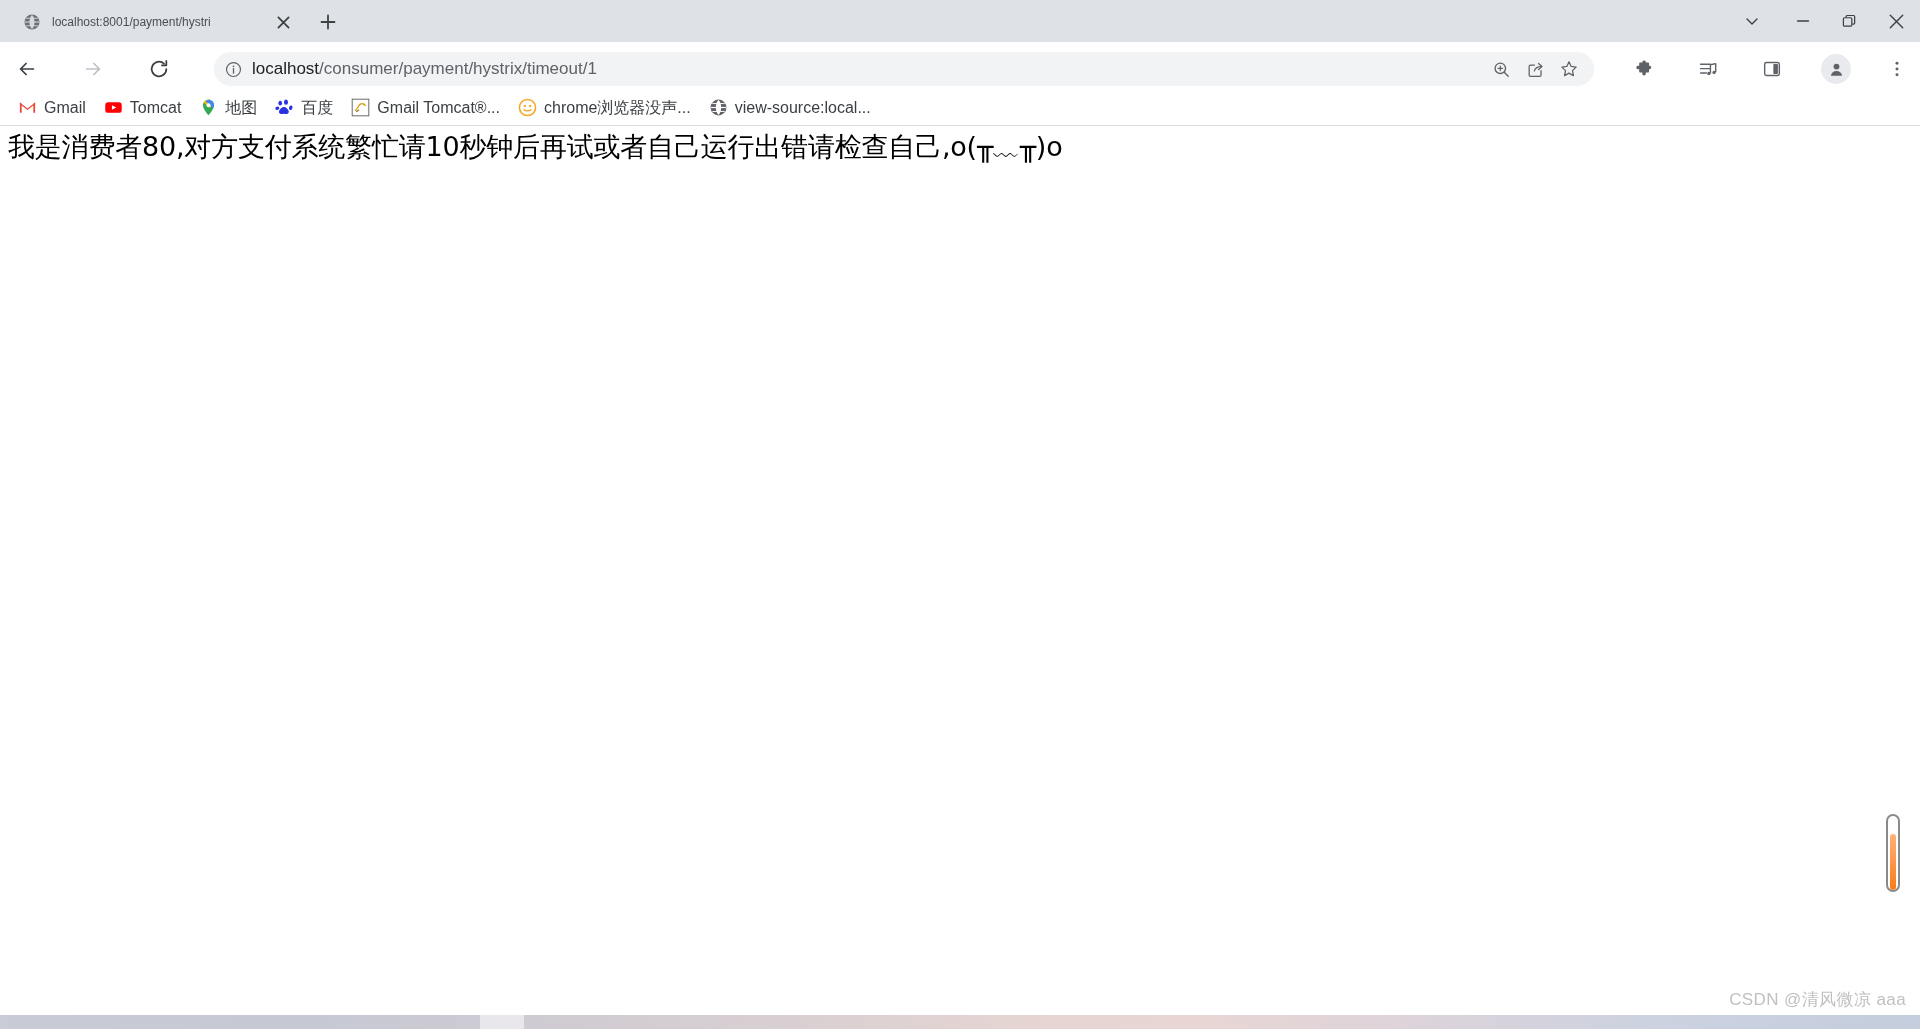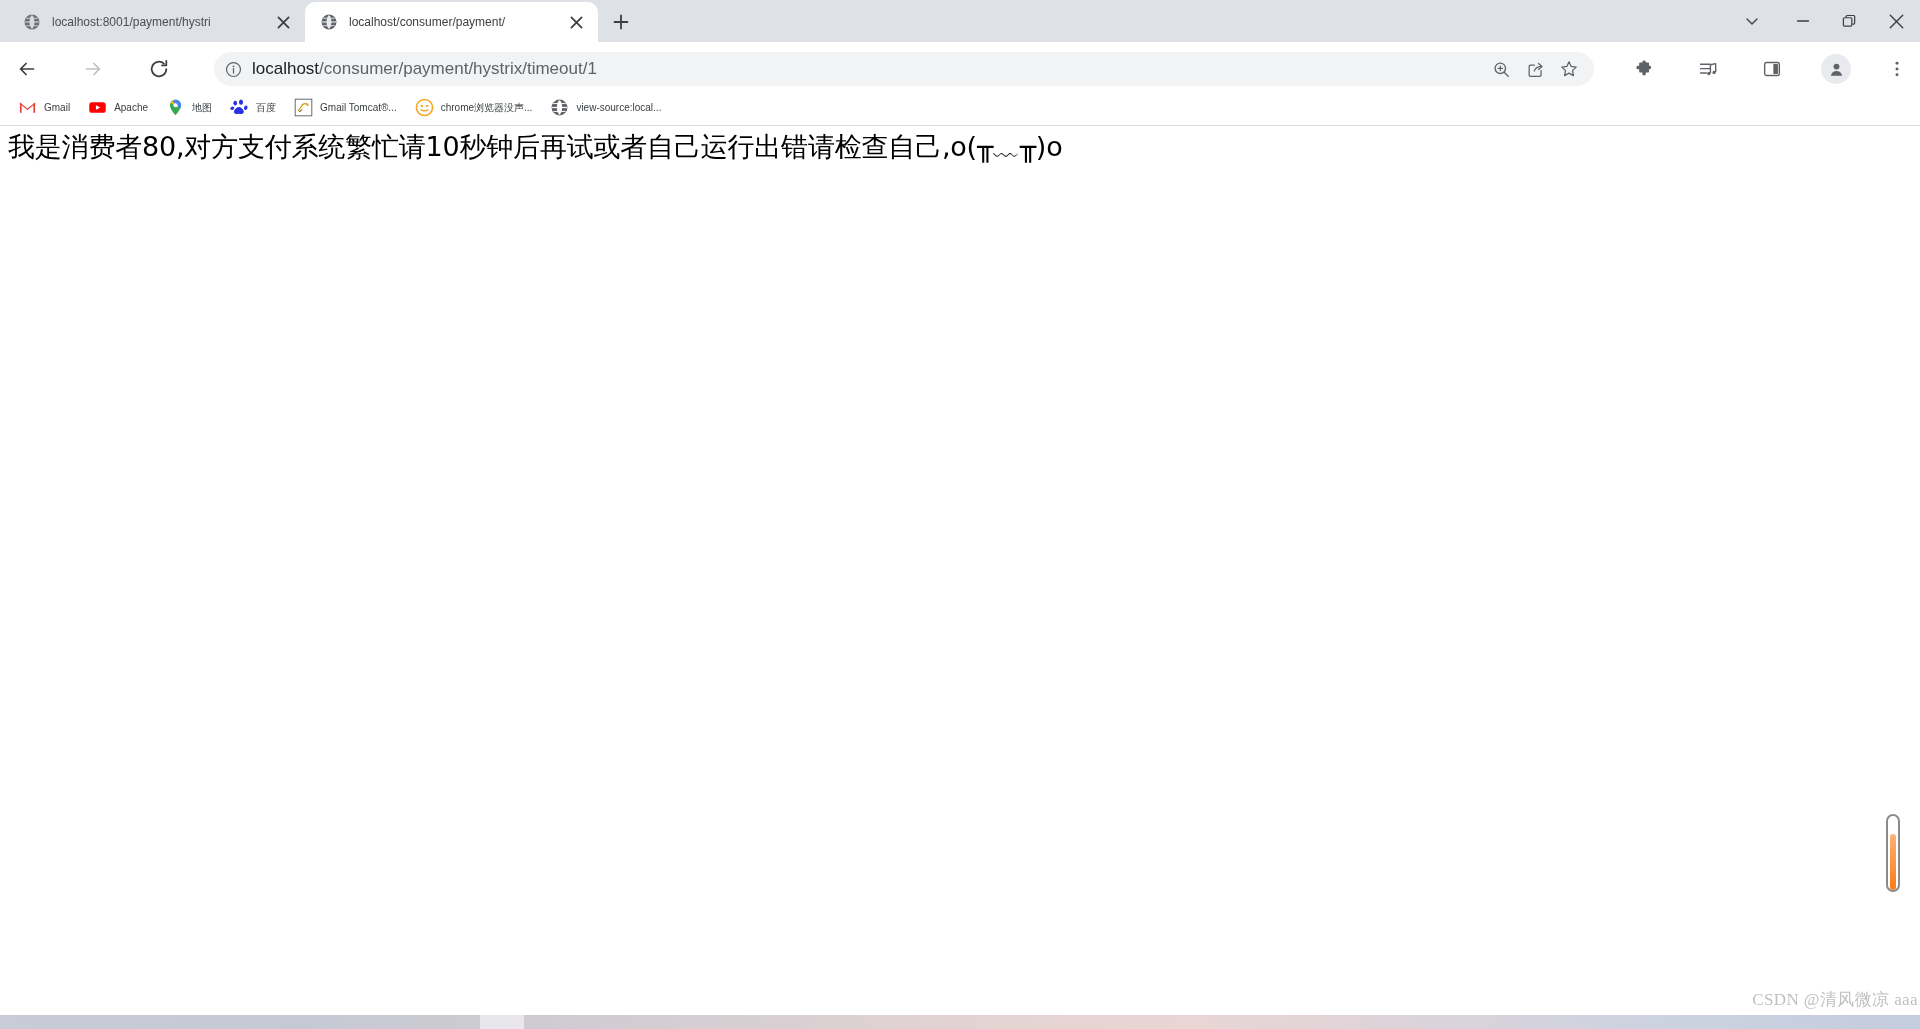--- a/index.html
+++ b/index.html
@@ -179,21 +179,21 @@
     margin-right: 2px;
     flex: 0 0 auto;
   }
   .bm-icon {
     width: 19px; height: 19px;
     flex: 0 0 19px;
     margin-right: 7px;
     display: flex; align-items: center; justify-content: center;
   }
   .bm-label {
-    font-size: 10px;
+    font-size: 16px;
     color: #3c4043;
     white-space: nowrap;
     line-height: 19px;
   }
 
   
   .page-area {
     flex: 1 1 auto;
     background: #ffffff;
     position: relative;
@@ -228,27 +228,27 @@
     left: 2px; right: 2px;
     bottom: 0;
     height: 56px;
     background: linear-gradient(to bottom, #ffb27a, #f97b16);
     border-radius: 4px;
   }
 
   
   .watermark {
     position: absolute;
-    right: 2px;
+    right: 14px;
     bottom: 18px;
     font-size: 17px;
     color: #bfc0c2;
     white-space: nowrap;
     letter-spacing: 0.4px;
-    font-family: Liberation Serif, serif;
+    font-family: Liberation Sans, sans-serif;
   }
 
   
   .bottom-strip {
     position: absolute;
     left: 0; bottom: 0;
     width: 1920px; height: 14px;
     background: linear-gradient(to right,
       #c9ccd6 0%, #c6c9d4 16%, #cfcbd2 28%,
       #d8cfd2 40%, #e4d4d2 52%, #e9d6d4 62%,
@@ -280,36 +280,20 @@
         </svg>
       </span>
       <span class="tab-title">localhost:8001/payment/hystri</span>
       <span class="tab-close">
         <svg width="13" height="13" viewBox="0 0 14 14">
           <path d="M1.5 1.5 L12.5 12.5 M12.5 1.5 L1.5 12.5" stroke="#3c4043" stroke-width="1.9" stroke-linecap="round"></path>
         </svg>
       </span>
     </div>
 
-    <div class="tab active">
-      <span class="tab-favicon">
-        <svg width="18" height="18" viewBox="0 0 24 24">
-          <circle cx="12" cy="12" r="10" fill="#5f6368"></circle>
-          <path d="M12 2.6c-2.1 1.9-3.3 5.3-3.3 9.4s1.2 7.5 3.3 9.4c2.1-1.9 3.3-5.3 3.3-9.4S14.1 4.5 12 2.6z" fill="#e8eaed"></path>
-          <path d="M2.6 12h18.8" stroke="#e8eaed" stroke-width="1.5" fill="none"></path>
-          <path d="M4.2 7h15.6M4.2 17h15.6" stroke="#e8eaed" stroke-width="1.2" fill="none"></path>
-        </svg>
-      </span>
-      <span class="tab-title">localhost/consumer/payment/</span>
-      <span class="tab-close">
-        <svg width="13" height="13" viewBox="0 0 14 14">
-          <path d="M1.5 1.5 L12.5 12.5 M12.5 1.5 L1.5 12.5" stroke="#3c4043" stroke-width="1.9" stroke-linecap="round"></path>
-        </svg>
-      </span>
-    </div>
 
     <div class="new-tab-btn">
       <svg width="16" height="16" viewBox="0 0 16 16">
         <path d="M8 1.5v13M1.5 8h13" stroke="#3c4043" stroke-width="1.8" stroke-linecap="round"></path>
       </svg>
     </div>
 
     <div class="tabstrip-spacer"></div>
 
     <div class="win-controls">
@@ -443,21 +427,21 @@
       <span class="bm-label">Gmail</span>
     </div>
 
     <div class="bookmark">
       <span class="bm-icon">
         <svg width="19" height="19" viewBox="0 0 24 24">
           <rect x="1.6" y="5.4" width="20.8" height="13.2" rx="3.6" fill="#ff0000"></rect>
           <path d="M10 9.1l5.6 2.9-5.6 2.9z" fill="#ffffff"></path>
         </svg>
       </span>
-      <span class="bm-label">Apache</span>
+      <span class="bm-label">Tomcat</span>
     </div>
 
     <div class="bookmark">
       <span class="bm-icon">
         <svg width="19" height="19" viewBox="0 0 24 24">
           <path d="M12 2.2c-3.9 0-7 3.1-7 7 0 5.2 7 12.6 7 12.6s7-7.4 7-12.6c0-3.9-3.1-7-7-7z" fill="#34a853"></path>
           <path d="M12 2.2c-2.6 0-4.9 1.4-6.1 3.5l8.3 6.6c1.9-2.4 2.8-4.1 2.8-5.1 0-3-2.3-5-5-5z" fill="#fbbc04"></path>
           <path d="M12 2.2c3.9 0 7 3.1 7 7 0 1.3-.4 2.7-1.1 4.2L8.3 4.1A6.96 6.96 0 0 1 12 2.2z" fill="#4285f4"></path>
           <circle cx="12" cy="9.1" r="2.6" fill="#ffffff"></circle>
         </svg>

